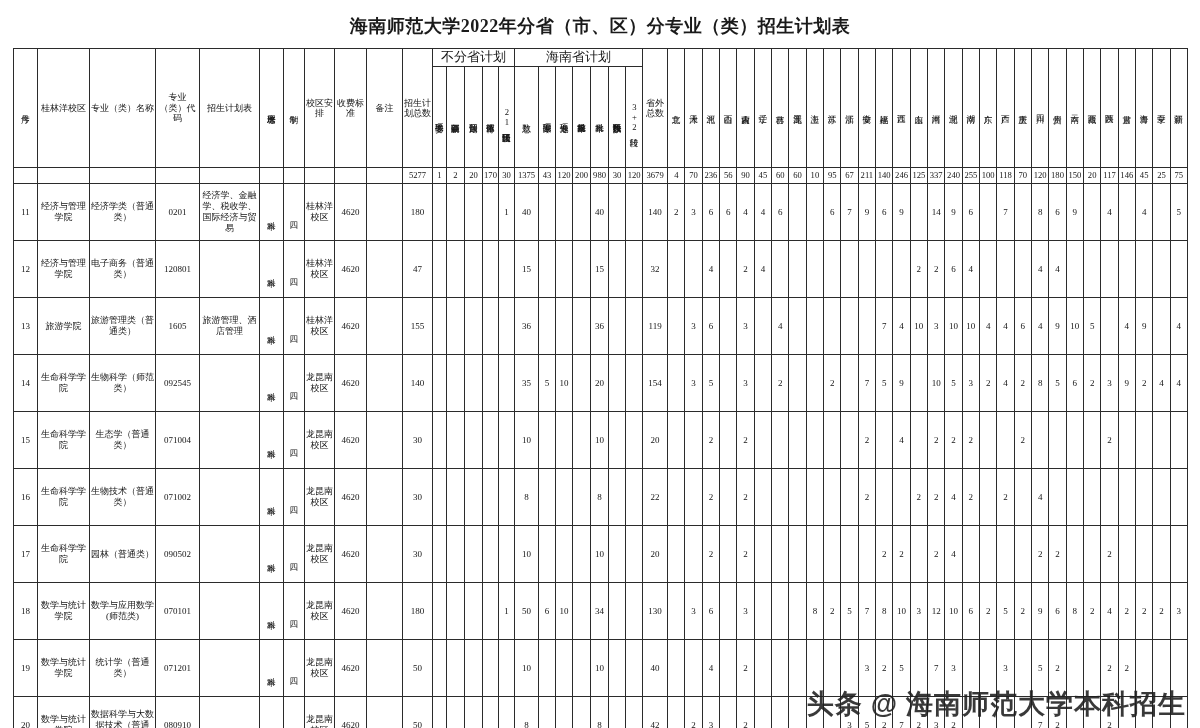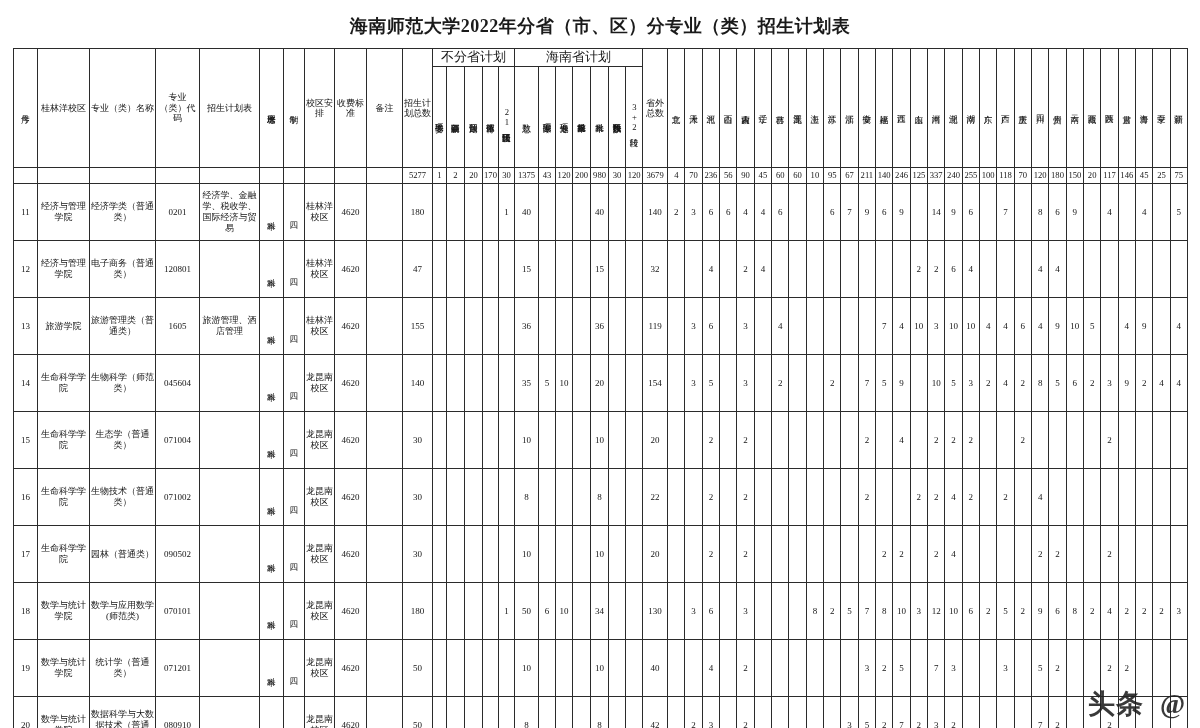--- a/index.html
+++ b/index.html
@@ -95,27 +95,27 @@
   td.num {
     font-size: 9px;
   }
   .watermark {
     position: absolute;
     right: 14px;
     bottom: 6px;
     font-size: 27px;
     font-weight: bold;
     color: rgba(30,30,30,0.88);
-    font-family: Liberation Serif, serif;
+    font-family: Liberation Sans, sans-serif;
     letter-spacing: 1px;
     white-space: nowrap;
     pointer-events: none;
     display: flex;
     align-items: center;
-    gap: 16px;
+    gap: 8px;
   }
   .wm-badge {
     display: inline-block;
   }
   .wm-at {
     font-size: 27px;
   }
 </style>
 </head>
 <body>
@@ -685,21 +685,21 @@
             <td class="num"></td>
             <td class="num">4</td>
             <td class="num">9</td>
             <td class="num"></td>
             <td class="num">4</td>
           </tr>
           <tr class="datarow">
             <td class="tleft">14</td>
             <td class="tleft">生命科学学院</td>
             <td class="tleft">生物科学（师范类）</td>
-            <td class="tleft">045604</td>
+            <td class="tleft">092545</td>
             <td class="tleft"></td>
             <td class="tleft"><span class="vtext">本科</span></td>
             <td class="tleft"><span class="vtext">四</span></td>
             <td class="tleft">龙昆南校区</td>
             <td class="tleft">4620</td>
             <td class="tleft"></td>
             <td class="num">140</td>
             <td class="num"></td>
             <td class="num"></td>
             <td class="num"></td>
@@ -1080,15 +1080,16 @@
             <td class="num"></td>
             <td class="num"></td>
           </tr>
         </tbody>
     </table>
   </div>
 
   <div class="watermark">
     <span class="wm-badge">头条</span>
     <span class="wm-at">@</span>
+    <span>海南师范大学本科招生</span>
   </div>
 
 </div>
 
 </body></html>

